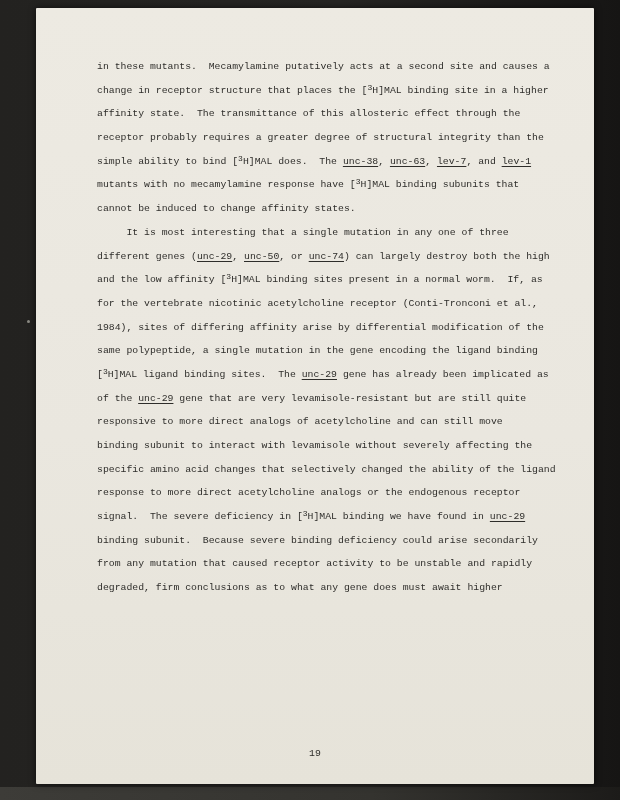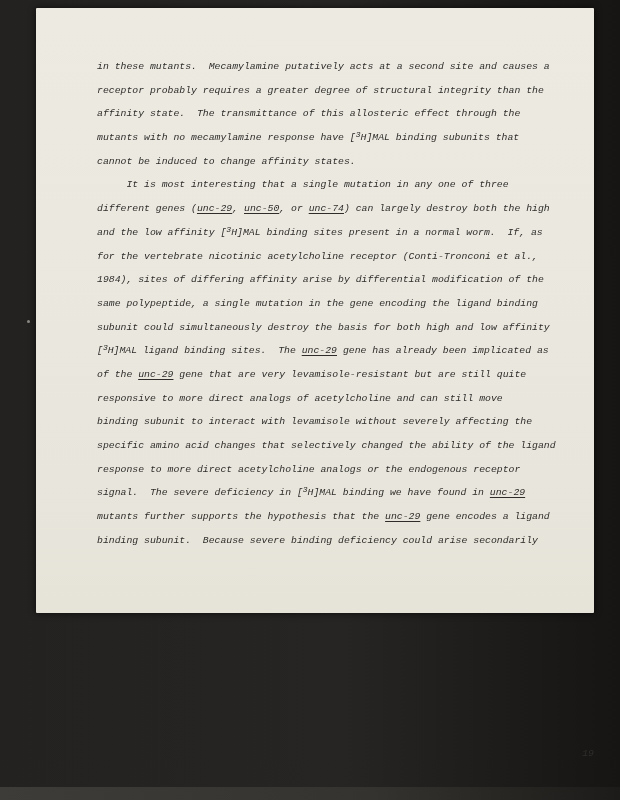--- a/index.html
+++ b/index.html
@@ -13,25 +13,24 @@
   }
   .scan-edge {
     position: absolute;
     left: 0; bottom: 0;
     width: 100%; height: 13px;
     background: linear-gradient(90deg, #3d3c38 0%, #34332f 60%, #1c1b19 100%);
   }
   .paper {
     position: absolute;
     left: 36px; top: 8px;
-    width: 558px; height: 605px;
+    width: 558px; height: 776px;
     background: linear-gradient(180deg, #edeae2 0%, #eae7df 55%, #e6e3d9 100%);
     box-shadow: 0 0 7px rgba(0,0,0,0.65);
     border-radius: 1px;
-    font-style: italic;
   }
   .text-block {
     position: absolute;
     left: 61px; top: 47px;
     width: 470px;
     color: #2e2d2a;
     font-size: 9.8px;
     line-height: 23.7px;
     letter-spacing: 0px;
   }
@@ -46,21 +45,21 @@
   }
   .sup {
     font-size: 0.82em;
     position: relative;
     top: -0.38em;
   }
   .page-number {
     position: absolute;
     left: 0; top: 740px;
     width: 100%;
-    text-align: right;
+    text-align: center;
     color: #2e2d2a;
     font-size: 9.8px;
   }
   .speck {
     position: absolute;
     border-radius: 50%;
   }
   .speck-a { left: 44px; top: 33px; width: 3px; height: 2px; background: #4a4941; }
   .speck-b { left: 48px; top: 40px; width: 2px; height: 2px; background: #44433c; }
   .speck-c { left: 27px; top: 320px; width: 3px; height: 3px; background: #8b8a83; }
@@ -71,39 +70,41 @@
 <div id="viewport">
   <div class="scan-edge"></div>
   <div class="speck speck-a"></div>
   <div class="speck speck-b"></div>
   <div class="speck speck-c"></div>
 
   <div class="paper" style="background-color: rgb(234, 231, 223);">
     <div class="text-block" style="color: rgb(46, 45, 42);">
         <div class="paragraph">
           <div class="line">in these mutants.  Mecamylamine putatively acts at a second site and causes a</div>
+          <div class="line">change in receptor structure that places the [<span class="sup">3</span>H]MAL binding site in a higher</div>
+          <div class="line">affinity state.  The transmittance of this allosteric effect through the</div>
           <div class="line">receptor probably requires a greater degree of structural integrity than the</div>
-          <div class="line">affinity state.  The transmittance of this allosteric effect through the</div>
+          <div class="line">simple ability to bind [<span class="sup">3</span>H]MAL does.  The <span class="u">unc-38</span>, <span class="u">unc-63</span>, <span class="u">lev-7</span>, and <span class="u">lev-1</span></div>
           <div class="line">mutants with no mecamylamine response have [<span class="sup">3</span>H]MAL binding subunits that</div>
           <div class="line">cannot be induced to change affinity states.</div>
         </div>
         <div class="paragraph">
           <div class="line">     It is most interesting that a single mutation in any one of three</div>
           <div class="line">different genes (<span class="u">unc-29</span>, <span class="u">unc-50</span>, or <span class="u">unc-74</span>) can largely destroy both the high</div>
           <div class="line">and the low affinity [<span class="sup">3</span>H]MAL binding sites present in a normal worm.  If, as</div>
           <div class="line">for the vertebrate nicotinic acetylcholine receptor (Conti-Tronconi et al.,</div>
           <div class="line">1984), sites of differing affinity arise by differential modification of the</div>
           <div class="line">same polypeptide, a single mutation in the gene encoding the ligand binding</div>
-          <div class="line">subunit could simultaneously destroy the basis for both high and low affinity</div>
           <div class="line">[<span class="sup">3</span>H]MAL ligand binding sites.  The <span class="u">unc-29</span> gene has already been implicated as</div>
           <div class="line">of the <span class="u">unc-29</span> gene that are very levamisole-resistant but are still quite</div>
           <div class="line">responsive to more direct analogs of acetylcholine and can still move</div>
           <div class="line">binding subunit to interact with levamisole without severely affecting the</div>
           <div class="line">specific amino acid changes that selectively changed the ability of the ligand</div>
           <div class="line">response to more direct acetylcholine analogs or the endogenous receptor</div>
           <div class="line">signal.  The severe deficiency in [<span class="sup">3</span>H]MAL binding we have found in <span class="u">unc-29</span></div>
-          <div class="line">mutants further supports the hypothesis that the <span class="u">unc-29</span> gene encodes a ligand</div>
           <div class="line">binding subunit.  Because severe binding deficiency could arise secondarily</div>
+          <div class="line">from any mutation that caused receptor activity to be unstable and rapidly</div>
+          <div class="line">degraded, firm conclusions as to what any gene does must await higher</div>
         </div>
       </div>
     <div class="page-number" style="color: rgb(46, 45, 42);">19</div>
   </div>
 </div>
 
 </body></html>

